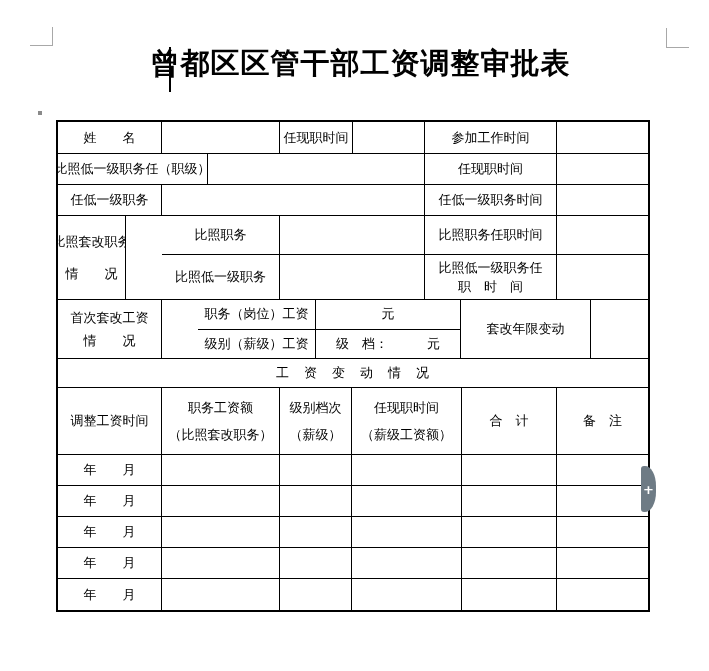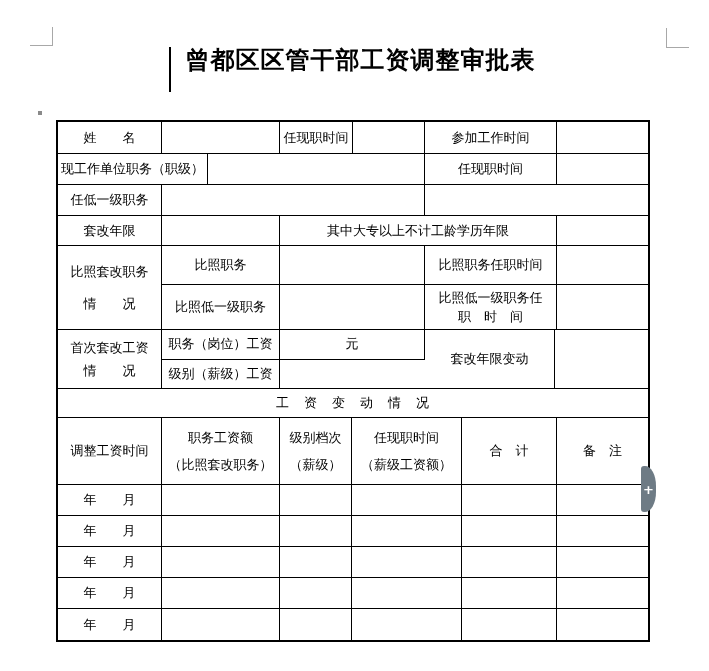--- a/index.html
+++ b/index.html
@@ -10,21 +10,21 @@
     font-family:"Liberation Serif","DejaVu Serif",serif; font-size:13px;
   }
   .crop-tl { position:absolute; left:30px; top:27px; width:23px; height:19px;
     border-right:1px solid #a8a8a8; border-bottom:1px solid #a8a8a8; }
   .crop-tr { position:absolute; left:666px; top:28px; width:23px; height:20px;
     border-left:1px solid #a8a8a8; border-bottom:1px solid #a8a8a8; }
   .cursor { position:absolute; left:169px; top:47px; width:2px; height:45px; background:#000; }
   .title {
     position:absolute; left:0; top:44px; width:100%; text-align:center;
     font-family:"Liberation Sans","DejaVu Sans",sans-serif; font-weight:bold;
-    font-size:24px; letter-spacing:1px; padding-left:12px; white-space:nowrap;
+    font-size:29px; letter-spacing:1px; padding-left:12px; white-space:nowrap;
   }
   
   .handle { position:absolute; left:30px; top:103px; width:20px; height:20px; cursor:move; }
   .handle .t { position:absolute; width:0; height:0; border:4px solid transparent; }
   .t-up    { left:6px; top:0;    border-top:none;    border-bottom:5px solid #8a8a8a; }
   .t-down  { left:6px; bottom:0; border-bottom:none; border-top:5px solid #8a8a8a; }
   .t-left  { left:0; top:6px;    border-left:none;   border-right:5px solid #8a8a8a; }
   .t-right { right:0; top:6px;   border-right:none;  border-left:5px solid #8a8a8a; }
   .handle .ctr { position:absolute; left:8px; top:8px; width:4px; height:4px; background:#8a8a8a; }
   
@@ -32,21 +32,21 @@
     position:absolute; left:641px; top:466px; width:15px; height:46px;
     background:#6e7b85; border-radius:3px 11px 11px 3px / 3px 20px 20px 3px;
     display:flex; align-items:center; justify-content:center;
     color:#fff; font-family:"DejaVu Sans",sans-serif; font-size:13px; font-weight:bold;
     cursor:pointer;
   }
   
   .tbl { position:absolute; left:56px; top:120px; width:594px; border:2px solid #000; background:#fff; }
   .row, .block, .srow { display:flex; border-bottom:1px solid #000; }
   .nb { border-bottom:none; }
-  .col { display:flex; flex-direction:column; }
+  .col { display:flex; flex-direction:column;margin-left:36px; }
   .c {
     border-right:1px solid #000;
     display:flex; align-items:center; justify-content:center;
     text-align:center; overflow:hidden; white-space:nowrap;
   }
   .c.last { border-right:none; }
   .two { flex-direction:column; justify-content:space-evenly; align-items:center; }
   .two div { display:block; line-height:1; }
   .wide { letter-spacing:1px; }
 </style>
@@ -74,38 +74,33 @@
     <div class="row" style="height:32px">
       <div class="c" style="width:104px">姓　　名</div>
       <div class="c" style="width:118px"></div>
       <div class="c" style="width:73px">任现职时间</div>
       <div class="c" style="width:72px"></div>
       <div class="c" style="width:132px">参加工作时间</div>
       <div class="c last" style="width:91px"></div>
     </div>
 
     <div class="row" style="height:31px">
-      <div class="c" style="width:150px">现工作单位职务（职级）</div>
+      <div class="c" style="width:150px">比照低一级职务任（职级）</div>
       <div class="c" style="width:217px"></div>
       <div class="c" style="width:132px">任现职时间</div>
       <div class="c last" style="width:91px"></div>
     </div>
 
     <div class="row" style="height:31px">
       <div class="c" style="width:104px">任低一级职务</div>
       <div class="c" style="width:263px"></div>
-      <div class="c last" style="width:91px"></div>
-    </div>
-
-    <div class="row" style="height:30px">
-      <div class="c" style="width:104px">套改年限</div>
-      <div class="c" style="width:118px"></div>
-      <div class="c" style="width:277px">其中大专以上不计工龄学历年限</div>
-      <div class="c last" style="width:91px"></div>
-    </div>
+      <div class="c" style="width:132px">任低一级职务时间</div>
+      <div class="c last" style="width:91px"></div>
+    </div>
+
 
     <div class="block" style="height:84px">
       <div class="c two" style="width:104px">
         <div>比照套改职务</div>
         <div>情　　况</div>
       </div>
       <div class="col" style="width:486px">
         <div class="srow" style="height:39px">
           <div class="c" style="width:118px">比照职务</div>
           <div class="c" style="width:145px"></div>
@@ -130,20 +125,21 @@
         <div>首次套改工资</div>
         <div>情　　况</div>
       </div>
       <div class="col" style="width:263px">
         <div class="srow" style="height:30px">
           <div class="c" style="width:118px">职务（岗位）工资</div>
           <div class="c" style="width:145px">元</div>
         </div>
         <div class="srow nb" style="height:29px">
           <div class="c" style="width:118px">级别（薪级）工资</div>
+          <div class="c" style="width:145px">级　档：　　　元</div>
         </div>
       </div>
       <div class="c" style="width:130px">套改年限变动</div>
     </div>
 
     <div class="row" style="height:29px">
       <div class="c last wide" style="width:590px">工　资　变　动　情　况</div>
     </div>
 
     <div class="row" style="height:67px">

